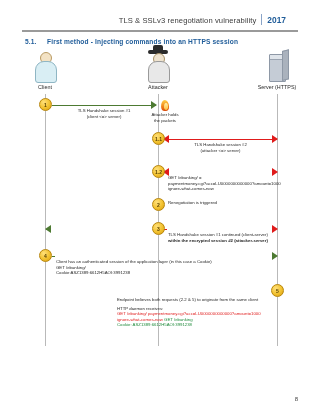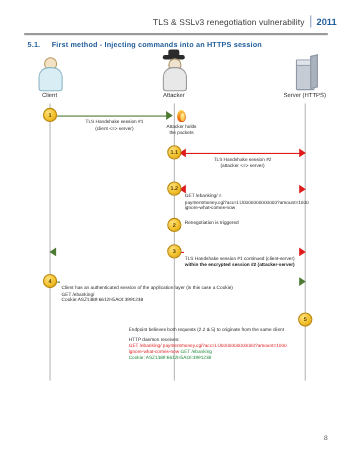--- a/index.html
+++ b/index.html
@@ -10,21 +10,21 @@
     color:#000;
     overflow:hidden;
     position:relative;
   }
   .page{position:relative;width:320px;height:414px;}
 
   
   .header{
     position:absolute;left:0;top:14px;width:320px;
     display:flex;justify-content:flex-end;align-items:flex-end;
-    padding-right:14px;box-sizing:border-box;
+    padding-right:34px;box-sizing:border-box;
   }
   .hdr-title{
     font-size:7.6px;color:#3b3b3b;letter-spacing:.1px;
     padding-right:5px;
   }
   .hdr-sep{width:1px;height:11px;background:#8aa4c8;margin-right:5px;}
   .hdr-year{font-size:8.4px;color:#1f5c99;font-weight:bold;}
   .hdr-rule{
     position:absolute;left:22px;top:30px;width:276px;height:2px;
     background:#9a9a9a;
@@ -158,21 +158,21 @@
   }
 </style>
 </head>
 <body>
 
 <div class="page">
 
   <div class="header">
     <span class="hdr-title">TLS &amp; SSLv3 renegotiation vulnerability</span>
     <span class="hdr-sep"></span>
-    <span class="hdr-year">2011</span>
+    <span class="hdr-year">2017</span>
   </div>
   <div class="hdr-rule"></div>
 
   <div class="sec">
     <span class="num">5.1.</span><span>First method - Injecting commands into an HTTPS session</span>
   </div>
 
   <div class="diagram">
 
     <div class="lifeline ll-client"></div>

